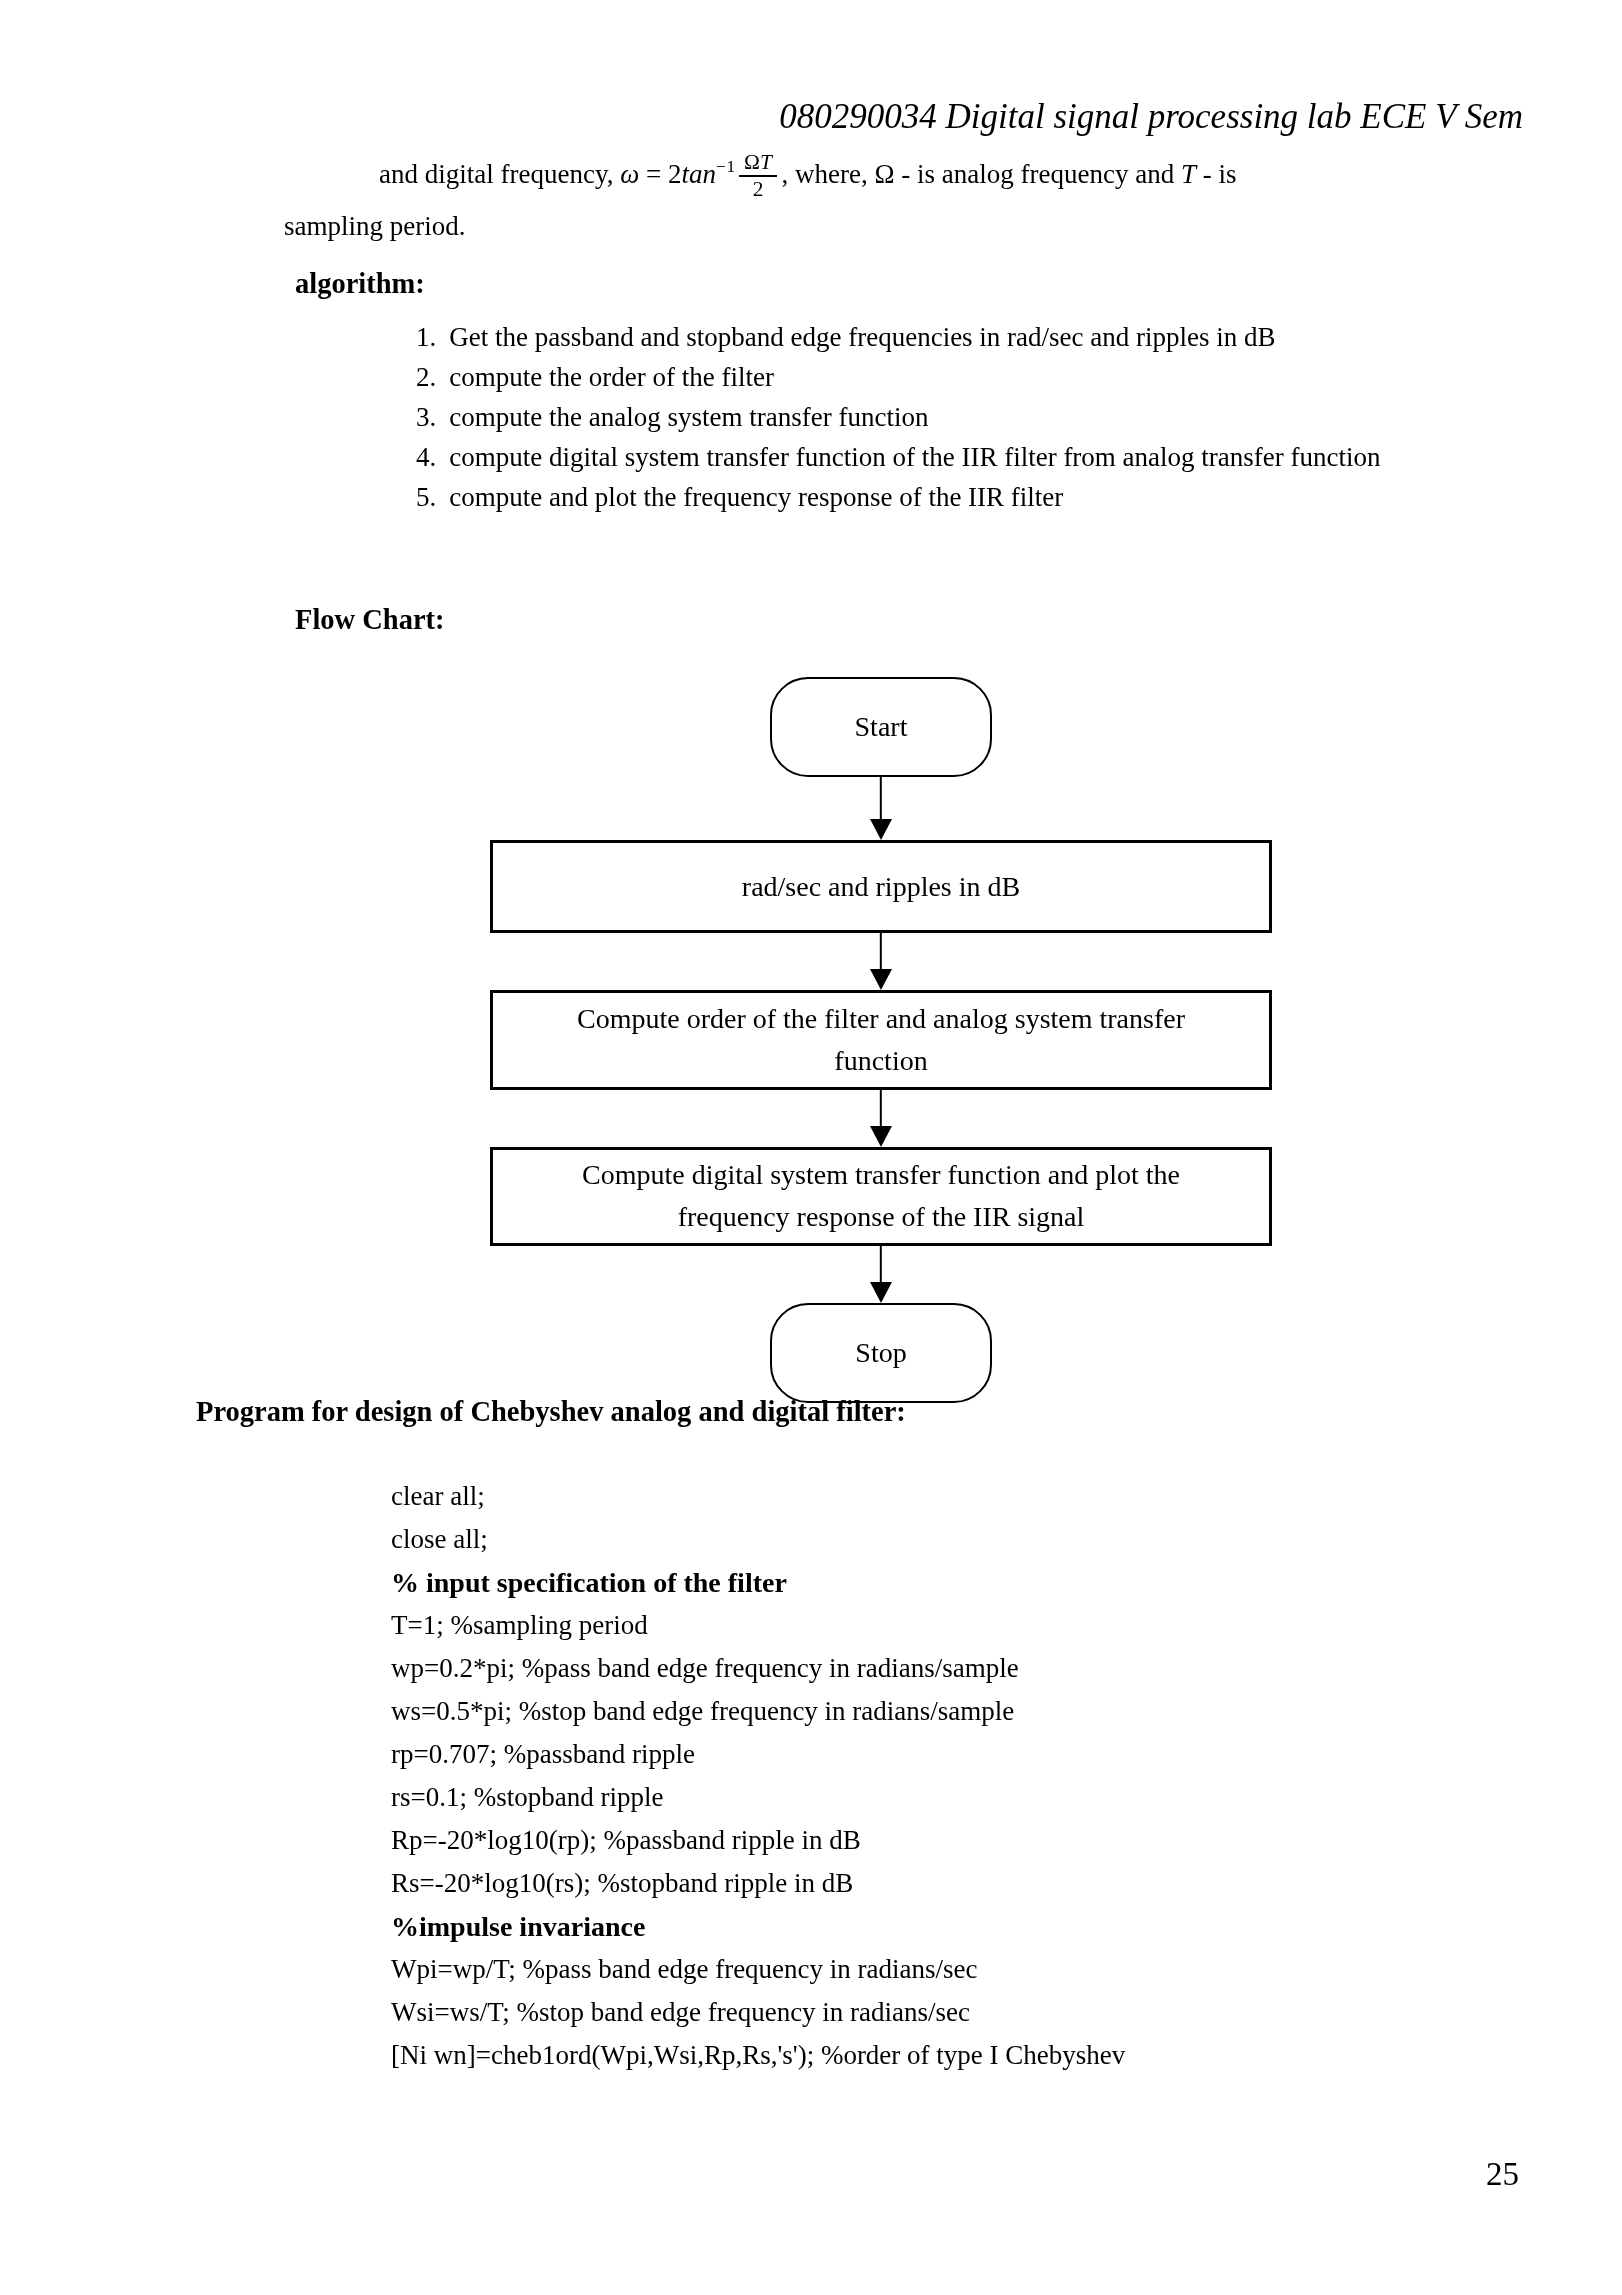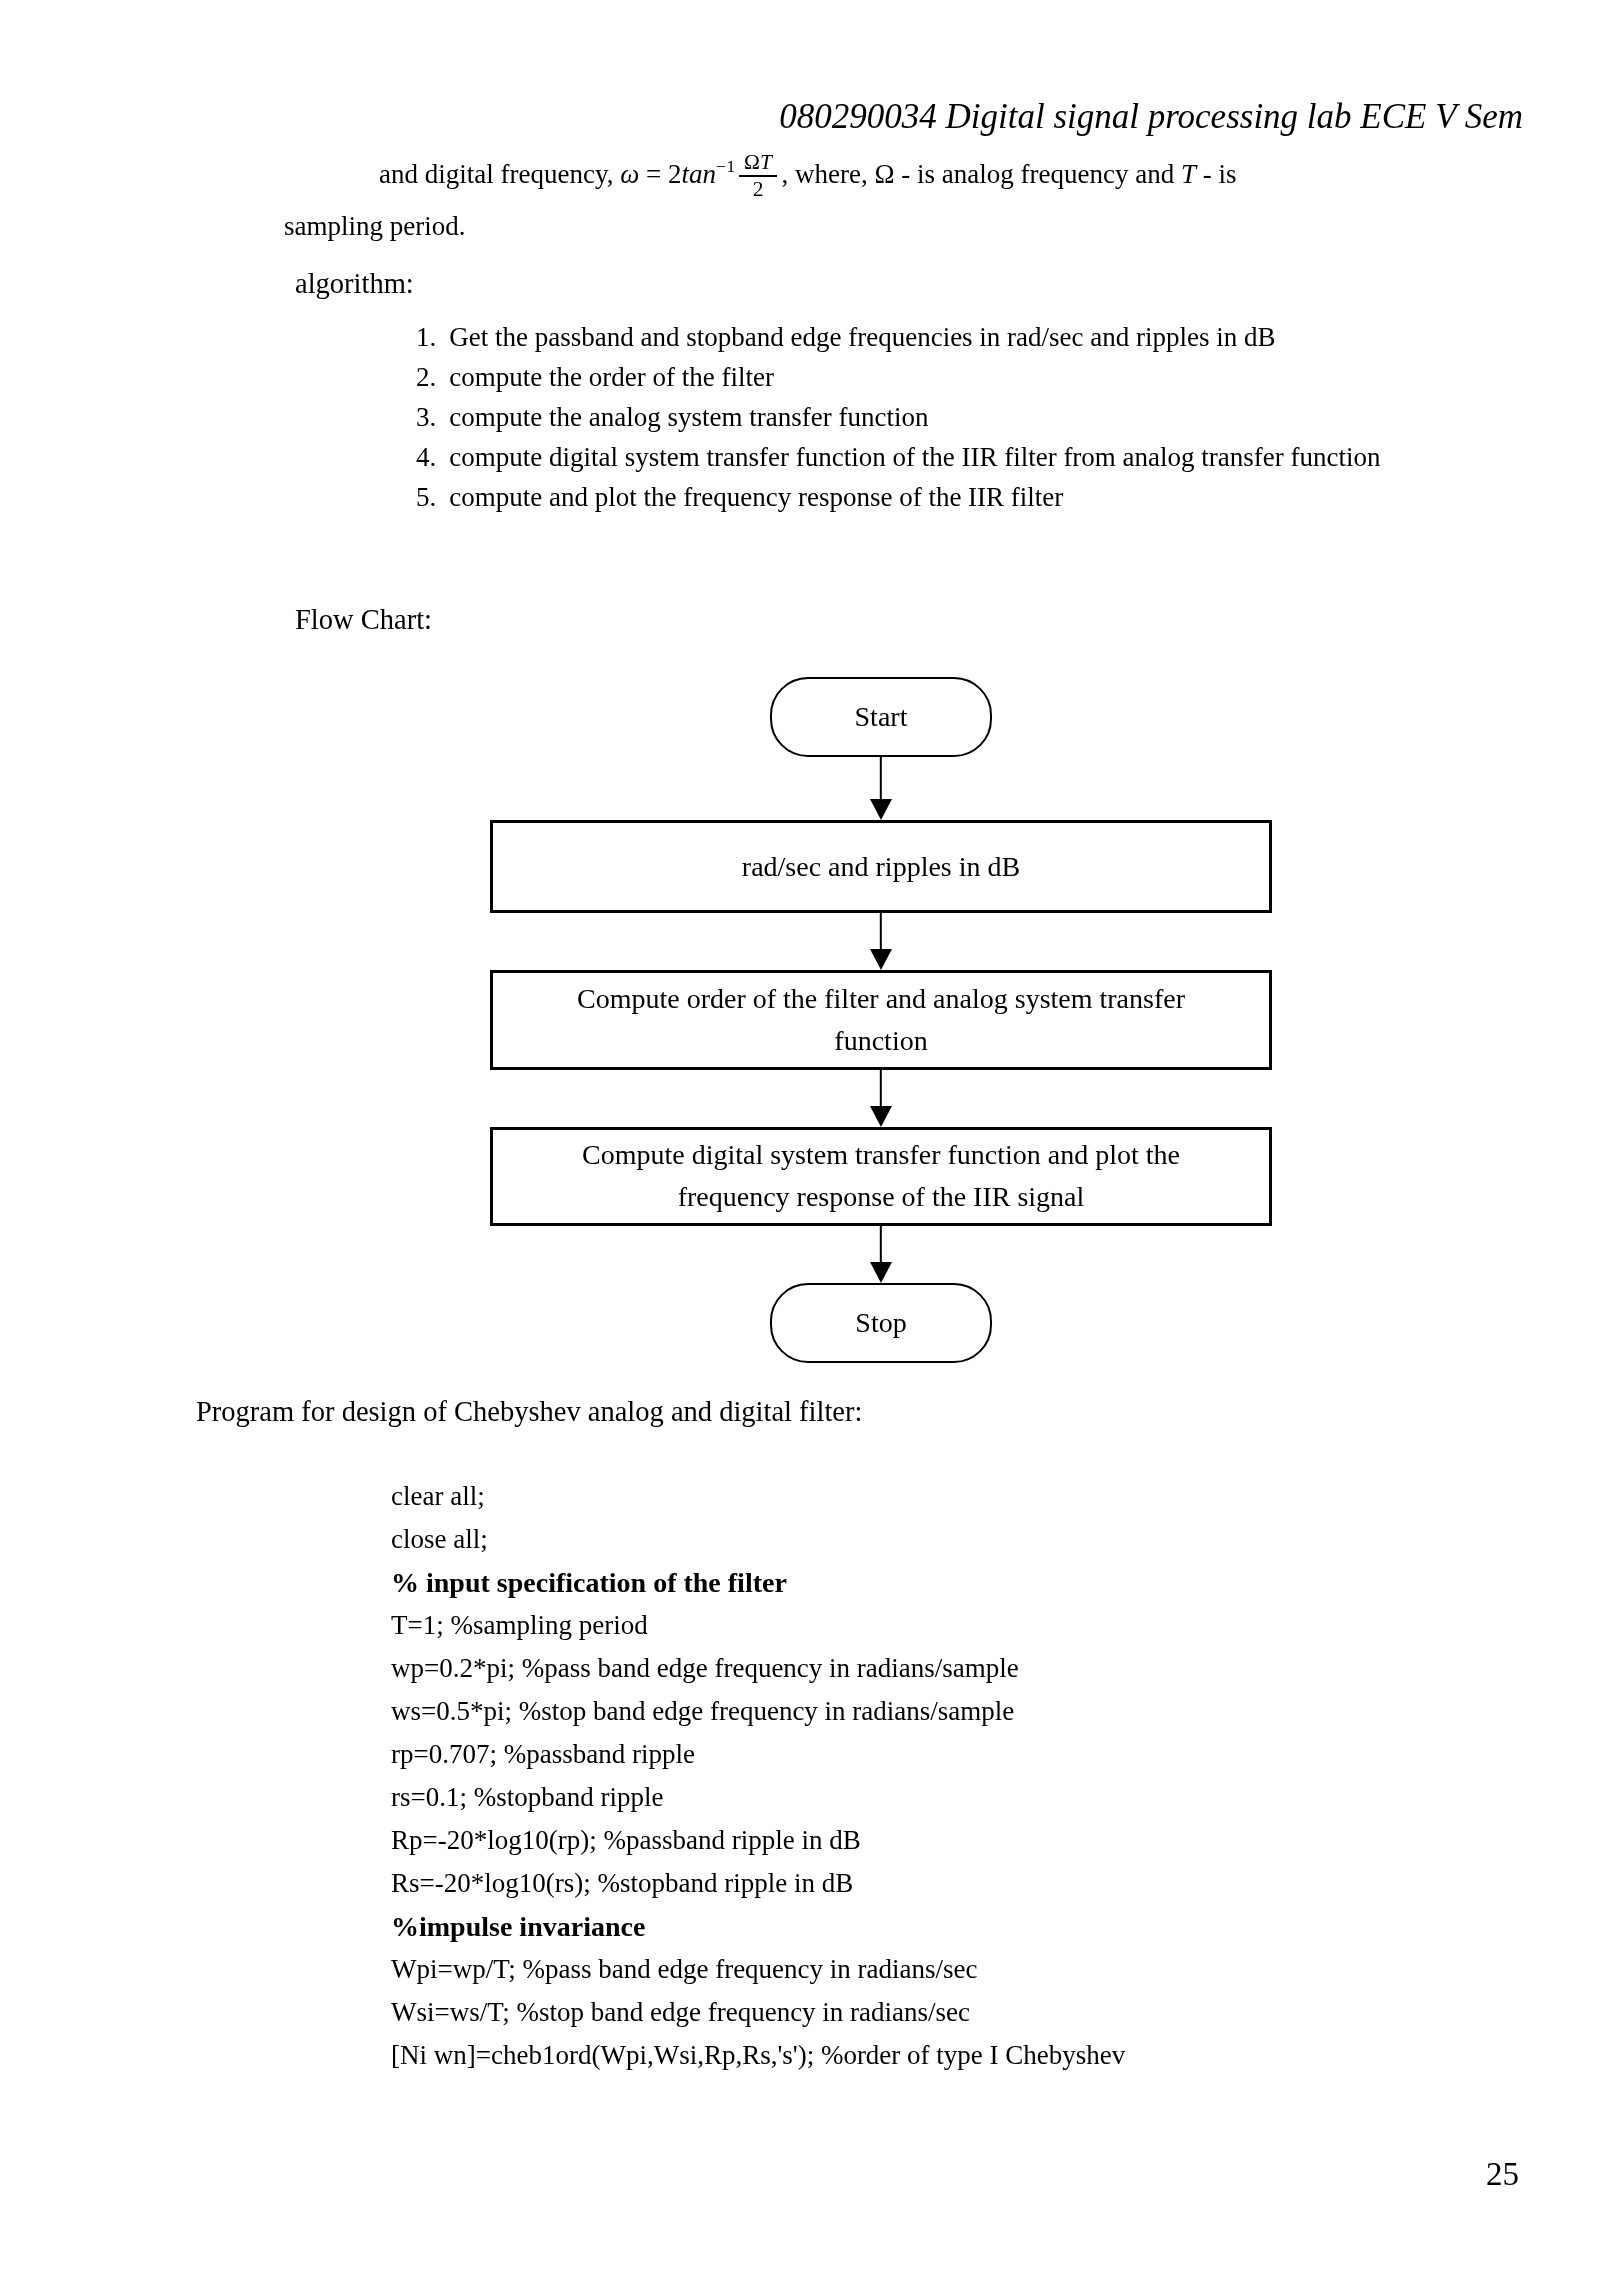--- a/index.html
+++ b/index.html
@@ -31,40 +31,40 @@
     display:inline-block; text-align:center;
     vertical-align:-12.7px; margin:0 4.8px 0 3.2px; line-height:normal;
   }
   .frac .num {
     display:block; font-size:21.4px; line-height:24px;
     padding:0 4.8px 0.8px; border-bottom:2.4px solid #000;
   }
   .frac .den { display:block; font-size:21.4px; line-height:24px; }
 
   
-  .heading { position:absolute; font-weight:normal; font-size:28.5px; white-space:nowrap; }
+  .heading { position:absolute; font-weight:bold; font-size:28.5px; white-space:nowrap; }
   .algo-heading { top:268px; left:295px; }
   .flow-heading { top:604px; left:295px; }
   .program-heading { top:1396px; left:196px; }
 
   
   .algo-list {
     position:absolute; top:317px; left:360px; width:1085px;
     padding-left:83px; list-style:decimal outside;
   }
   .algo-list li { line-height:40px; padding-left:6.3px; }
 
   
   .flowchart {
     position:absolute; top:677px; left:490px; width:782px;
     display:flex; flex-direction:column; align-items:center;
   }
   .fc-step { display:flex; flex-direction:column; align-items:center; width:100%; }
   .fc-stadium {
-    width:222px; height:80px; flex:none;
+    width:222px; height:100px; flex:none;
     border:2.4px solid #000; border-radius:38px;
     display:flex; align-items:center; justify-content:center;
     background:#fff; font-size:28px;
   }
   .fc-box {
     width:100%; min-height:93px;
     border:3.2px solid #000; background:#fff;
     display:flex; align-items:center; justify-content:center;
     text-align:center; padding:4.8px 24px;
   }

